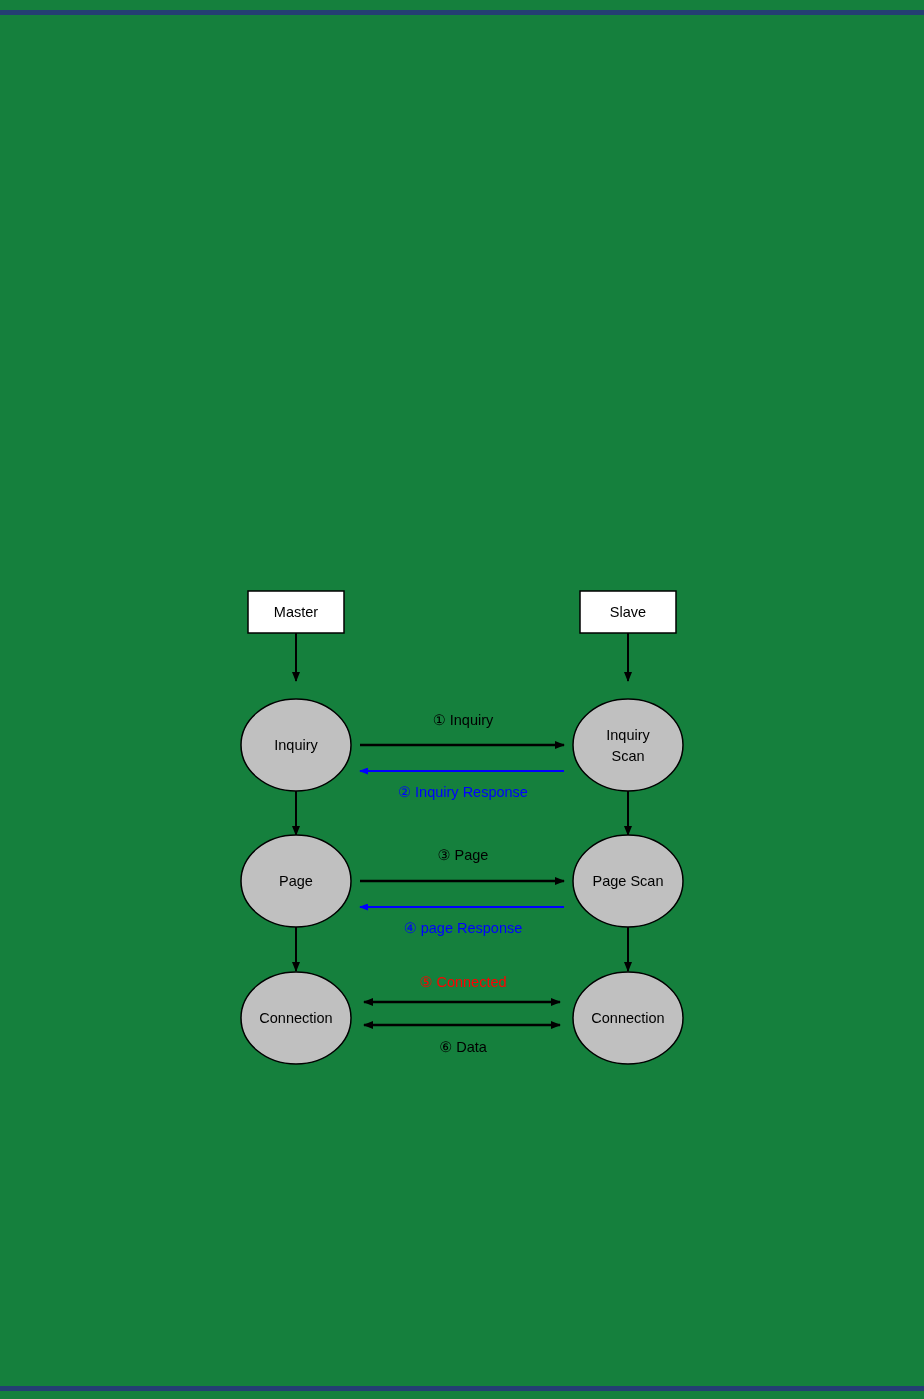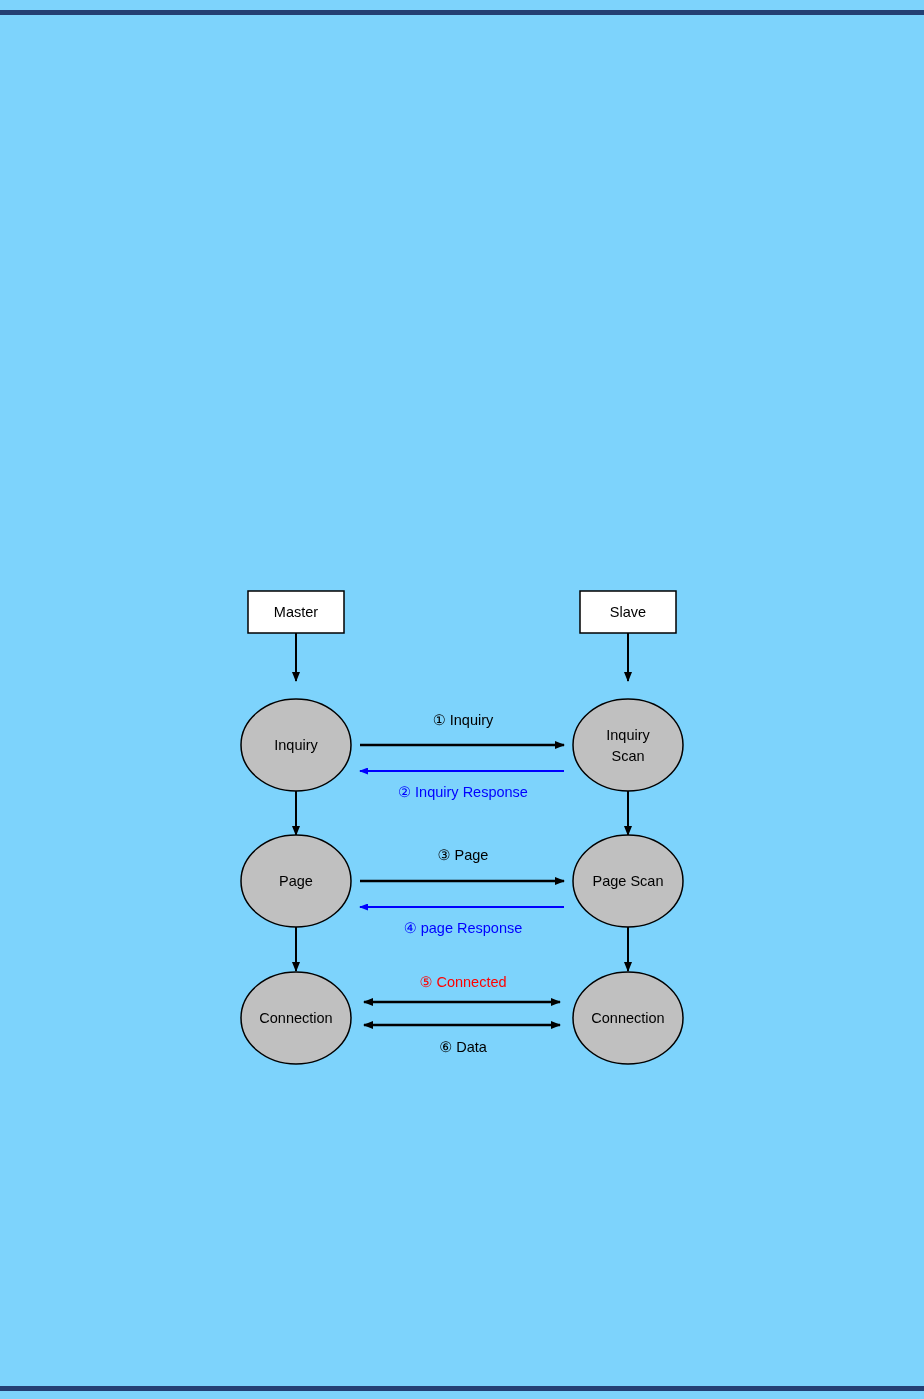--- a/index.html
+++ b/index.html
@@ -10,21 +10,21 @@
   body {
     width: 924px;
     height: 1399px;
     position: relative;
     font-family: "Liberation Sans", sans-serif;
     overflow: hidden;
   }
   .page {
     position: absolute;
     inset: 0;
-    background: #7dd3fc;
+    background: #15803d;
   }
   .top-rule {
     position: absolute;
     left: 0;
     top: 10px;
     width: 924px;
     height: 5px;
     background: #243f73;
   }
   .bottom-rule {

